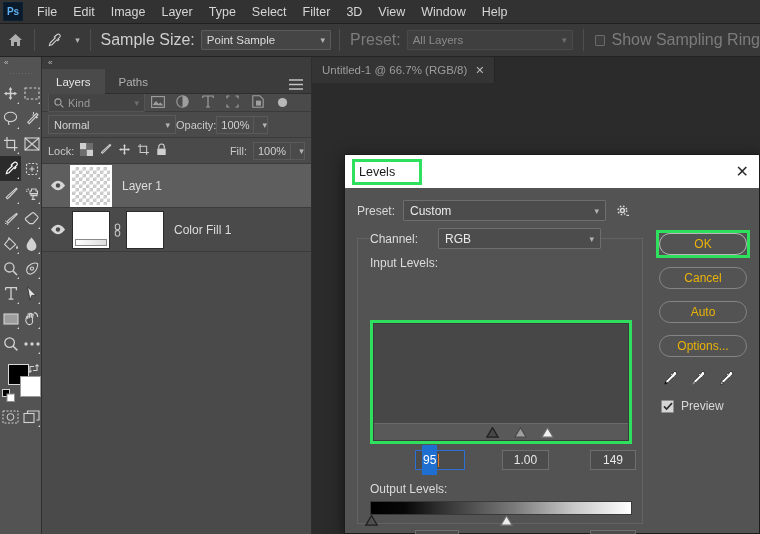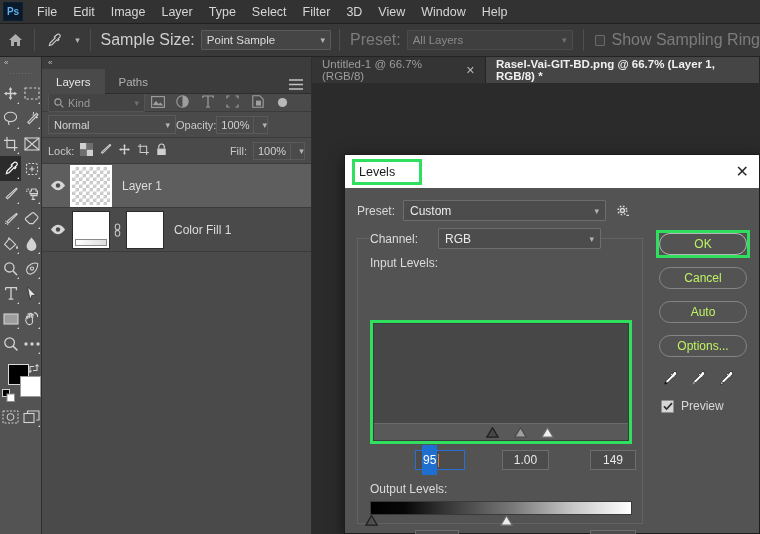--- a/index.html
+++ b/index.html
@@ -227,21 +227,21 @@
   .out-ramp {
     position:absolute; left:12px; top:263px; width:262px; height:14px;
     background:linear-gradient(to right,#000000 0%,#070707 13%,#2e2e2e 26%,#7a7a7a 55%,#c8c8c8 78%,#ffffff 100%);
     border:1px solid #3a3a3a;
   }
   .row-outvals { position:absolute; left:12px; top:292px; width:264px; height:21px; }
 
   .btncol { position:absolute; right:12px; top:42px; width:88px; }
   .dbtn {
     width:88px; height:22px; border-radius:11px; border:1px solid #848484;
-    background:#535353; color:#bef264; font-size:12px;
+    background:#535353; color:#eab308; font-size:12px;
     display:flex; align-items:center; justify-content:center; margin-bottom:12px;
   }
   .okwrap { border:3px solid #2ee05e; padding:0; margin-bottom:9px; width:94px; margin-left:-3px;}
   .okwrap .dbtn { margin-bottom:0; }
   .eyedroppers { display:flex; gap:10px; margin-top:6px; padding-left:2px; }
   .previewrow { display:flex; align-items:center; gap:7px; margin-top:12px; padding-left:2px; }
   .chk-on {
     width:13px;height:13px;background:#d6d6d6;border:1px solid #8e8e8e;
     display:flex;align-items:center;justify-content:center;border-radius:1px;
   }
@@ -647,23 +647,20 @@
       </div>
       <div class="layer-name">Color Fill 1</div>
     </div>
   </div>
 
   <div class="tabstrip">
     <div class="doctab">
       <span>Untitled-1 @ 66.7% (RGB/8)</span>
       <span class="tab-x">✕</span>
     </div>
-    <div class="doctab active">
-      <span>Rasel-Vai-GIT-BD.png @ 66.7% (Layer 1, RGB/8) *</span>
-    </div>
   </div>
 
   <div class="canvas-area"></div>
 
   <div class="dialog">
     <div class="dlg-title">
       <span class="dlg-title-text" style="outline:3px solid #2ee05e; padding:3px 24px 3px 4px; margin-left:2px;">Levels</span>
       <span class="dlg-close">✕</span>
     </div>
 

